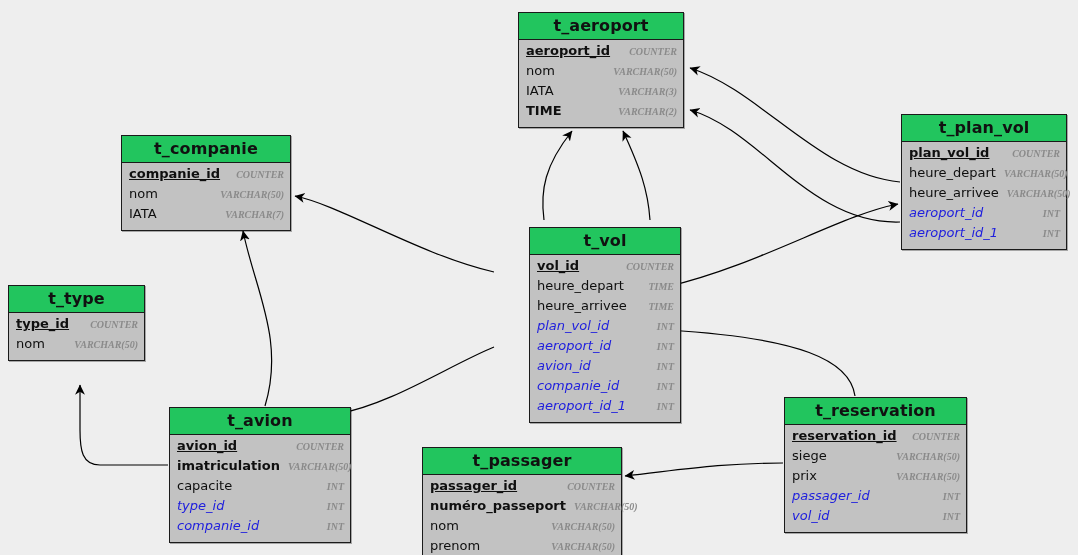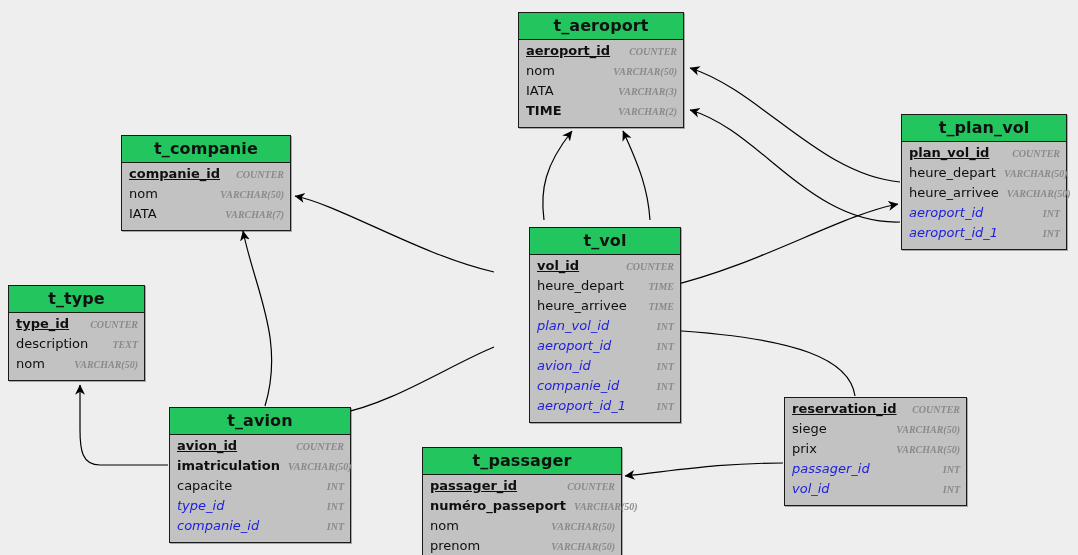--- a/index.html
+++ b/index.html
@@ -215,24 +215,20 @@
         </div>
       </div>
       <div class="entity" style="left: 8px; top: 285px; width: 137px;">
         <div class="entity-header">t_type</div>
         <div class="entity-body">
           <div class="attr pk">
             <span class="attr-name">type_id</span>
             <span class="attr-type">COUNTER</span>
           </div>
           <div class="attr">
-            <span class="attr-name">description</span>
-            <span class="attr-type">TEXT</span>
-          </div>
-          <div class="attr">
             <span class="attr-name">nom</span>
             <span class="attr-type">VARCHAR(50)</span>
           </div>
         </div>
       </div>
       <div class="entity" style="left: 169px; top: 407px; width: 182px;">
         <div class="entity-header">t_avion</div>
         <div class="entity-body">
           <div class="attr pk">
             <span class="attr-name">avion_id</span>
@@ -271,20 +267,21 @@
             <span class="attr-name">nom</span>
             <span class="attr-type">VARCHAR(50)</span>
           </div>
           <div class="attr">
             <span class="attr-name">prenom</span>
             <span class="attr-type">VARCHAR(50)</span>
           </div>
         </div>
       </div>
       <div class="entity" style="left: 784px; top: 397px; width: 183px;">
+        <div class="entity-header">t_reservation</div>
         <div class="entity-body">
           <div class="attr pk">
             <span class="attr-name">reservation_id</span>
             <span class="attr-type">COUNTER</span>
           </div>
           <div class="attr">
             <span class="attr-name">siege</span>
             <span class="attr-type">VARCHAR(50)</span>
           </div>
           <div class="attr">

